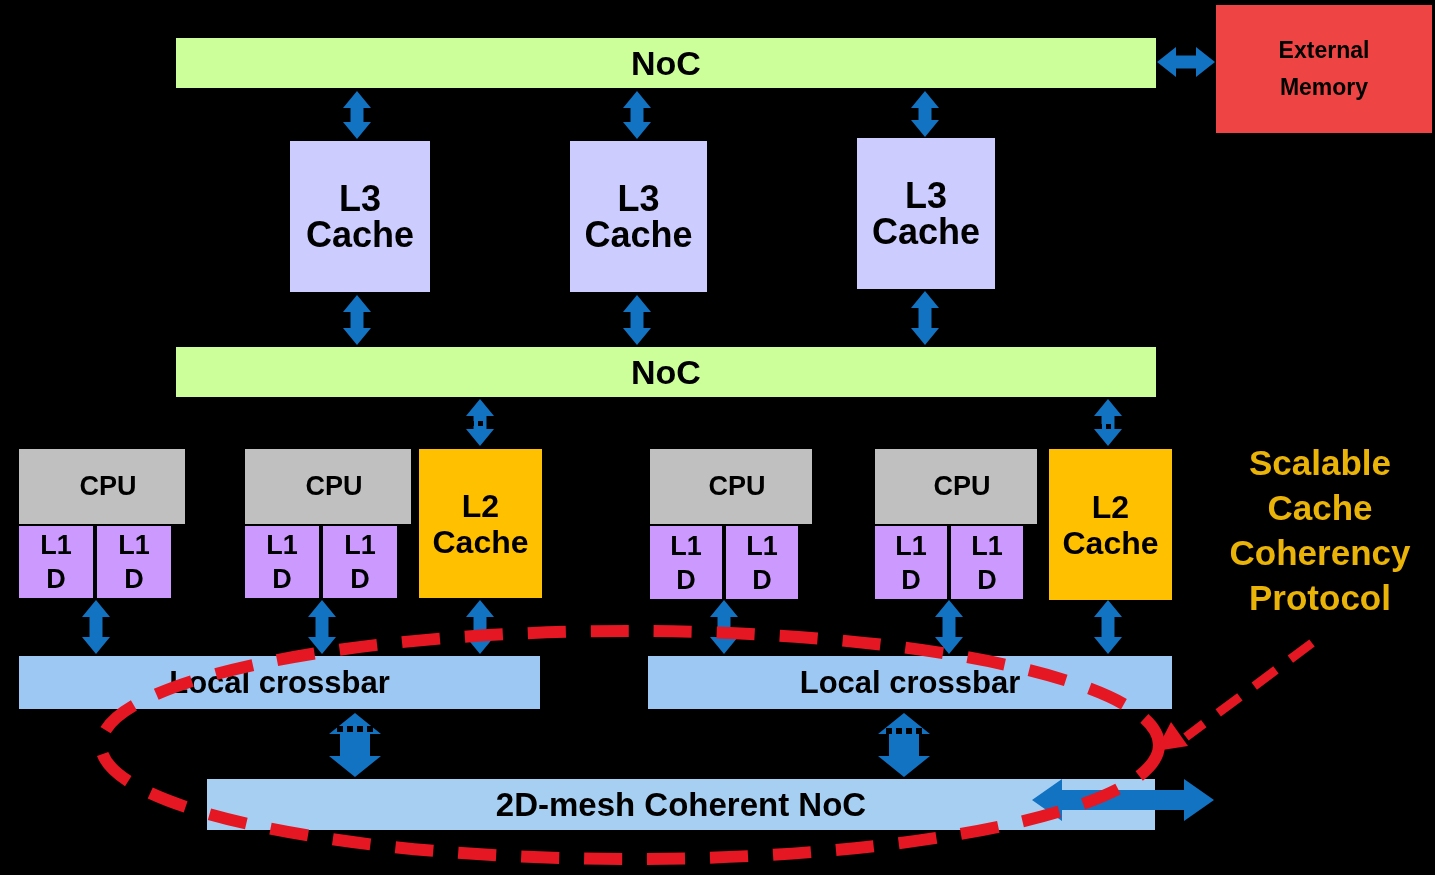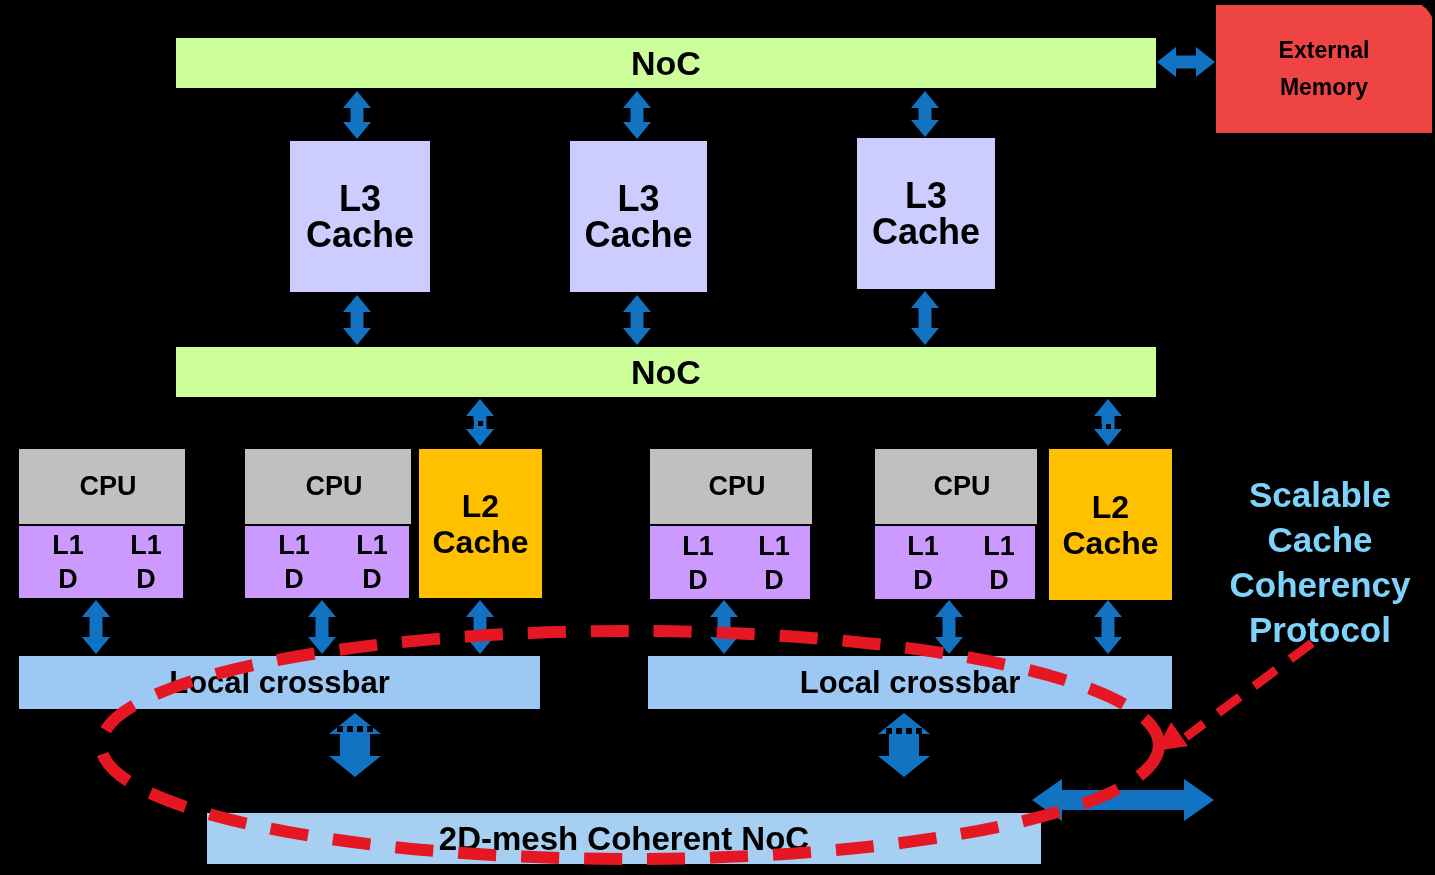--- a/index.html
+++ b/index.html
@@ -1,36 +1,35 @@
 <!DOCTYPE html>
 <html><head>
 <meta charset="utf-8">
 <style>
   html,body{margin:0;padding:0;background:#000;}
   .stage{
     position:relative;width:1435px;height:875px;background:#000;overflow:hidden;
     font-family:"Liberation Sans","DejaVu Sans",sans-serif;
-    border-radius:30px;
   }
   .box{
     position:absolute;display:flex;align-items:center;justify-content:center;
     text-align:center;font-weight:bold;color:#000;white-space:pre-line;
   }
   .noc-bar{background:#ccff99;font-size:34px;}
   .extmem{background:#ef4444;font-size:23px;line-height:37px;}
   .l3{background:#ccccfe;font-size:36px;line-height:36px;}
   .cpu{background:#c0c0c0;font-size:27px;padding-left:12px;}
-  .l1{background:#cc99ff;font-size:27px;line-height:34px;padding-left:12px;}
+  .l1{background:#cc99ff;font-size:27px;line-height:34px;}
   .l2{background:#ffc000;font-size:32px;line-height:36px;}
   .xbar{background:#9cc8f3;font-size:31px;}
   .mesh{background:#a6cff2;font-size:33px;}
   .io{background:#c6c6c6;font-size:27px;line-height:38px;}
   .annotation{
-    position:absolute;left:1208px;top:472px;width:224px;
-    color:#7dd3fc;font-weight:bold;font-size:35px;line-height:45px;
+    position:absolute;left:1208px;top:440px;width:224px;
+    color:#eab308;font-weight:bold;font-size:35px;line-height:45px;
     text-align:center;white-space:pre-line;
   }
   svg.overlay{position:absolute;left:0;top:0;pointer-events:none;}
 </style>
 </head>
 <body>
 
 <div class="stage">
 
   <div class="box noc-bar" style="left:176px;top:38px;width:980px;height:50px;">NoC</div>
@@ -67,21 +66,21 @@
 D</div>
   <div class="box cpu" style="left:875px;top:449px;width:150px;height:75px;">CPU</div>
   <div class="box l1" style="left:875px;top:526px;width:72px;height:73px;">L1
 D</div>
   <div class="box l1" style="left:951px;top:526px;width:72px;height:73px;">L1
 D</div>
   <div class="box l2" style="left:1049px;top:449px;width:123px;height:151px;">L2
 Cache</div>
   <div class="box xbar" style="left:648px;top:656px;width:524px;height:53px;">Local crossbar</div>
 
-  <div class="box mesh" style="left:207px;top:779px;width:834px;height:51px;margin-top:34px;">2D-mesh Coherent NoC</div>
+  <div class="box mesh" style="left:207px;top:779px;width:948px;height:51px;">2D-mesh Coherent NoC</div>
 
   <div class="annotation">Scalable
 Cache
 Coherency
 Protocol</div>
 
   <svg class="overlay" width="1435" height="875" viewBox="0 0 1435 875">
     <g id="arrows-layer">
         <polygon points="357,91 371,108 363.5,108 363.5,122 371,122 357,139 343,122 350.5,122 350.5,108 343,108" fill="#1173c2"></polygon>
         <polygon points="637,91 651,108 643.5,108 643.5,122 651,122 637,139 623,122 630.5,122 630.5,108 623,108" fill="#1173c2"></polygon>

